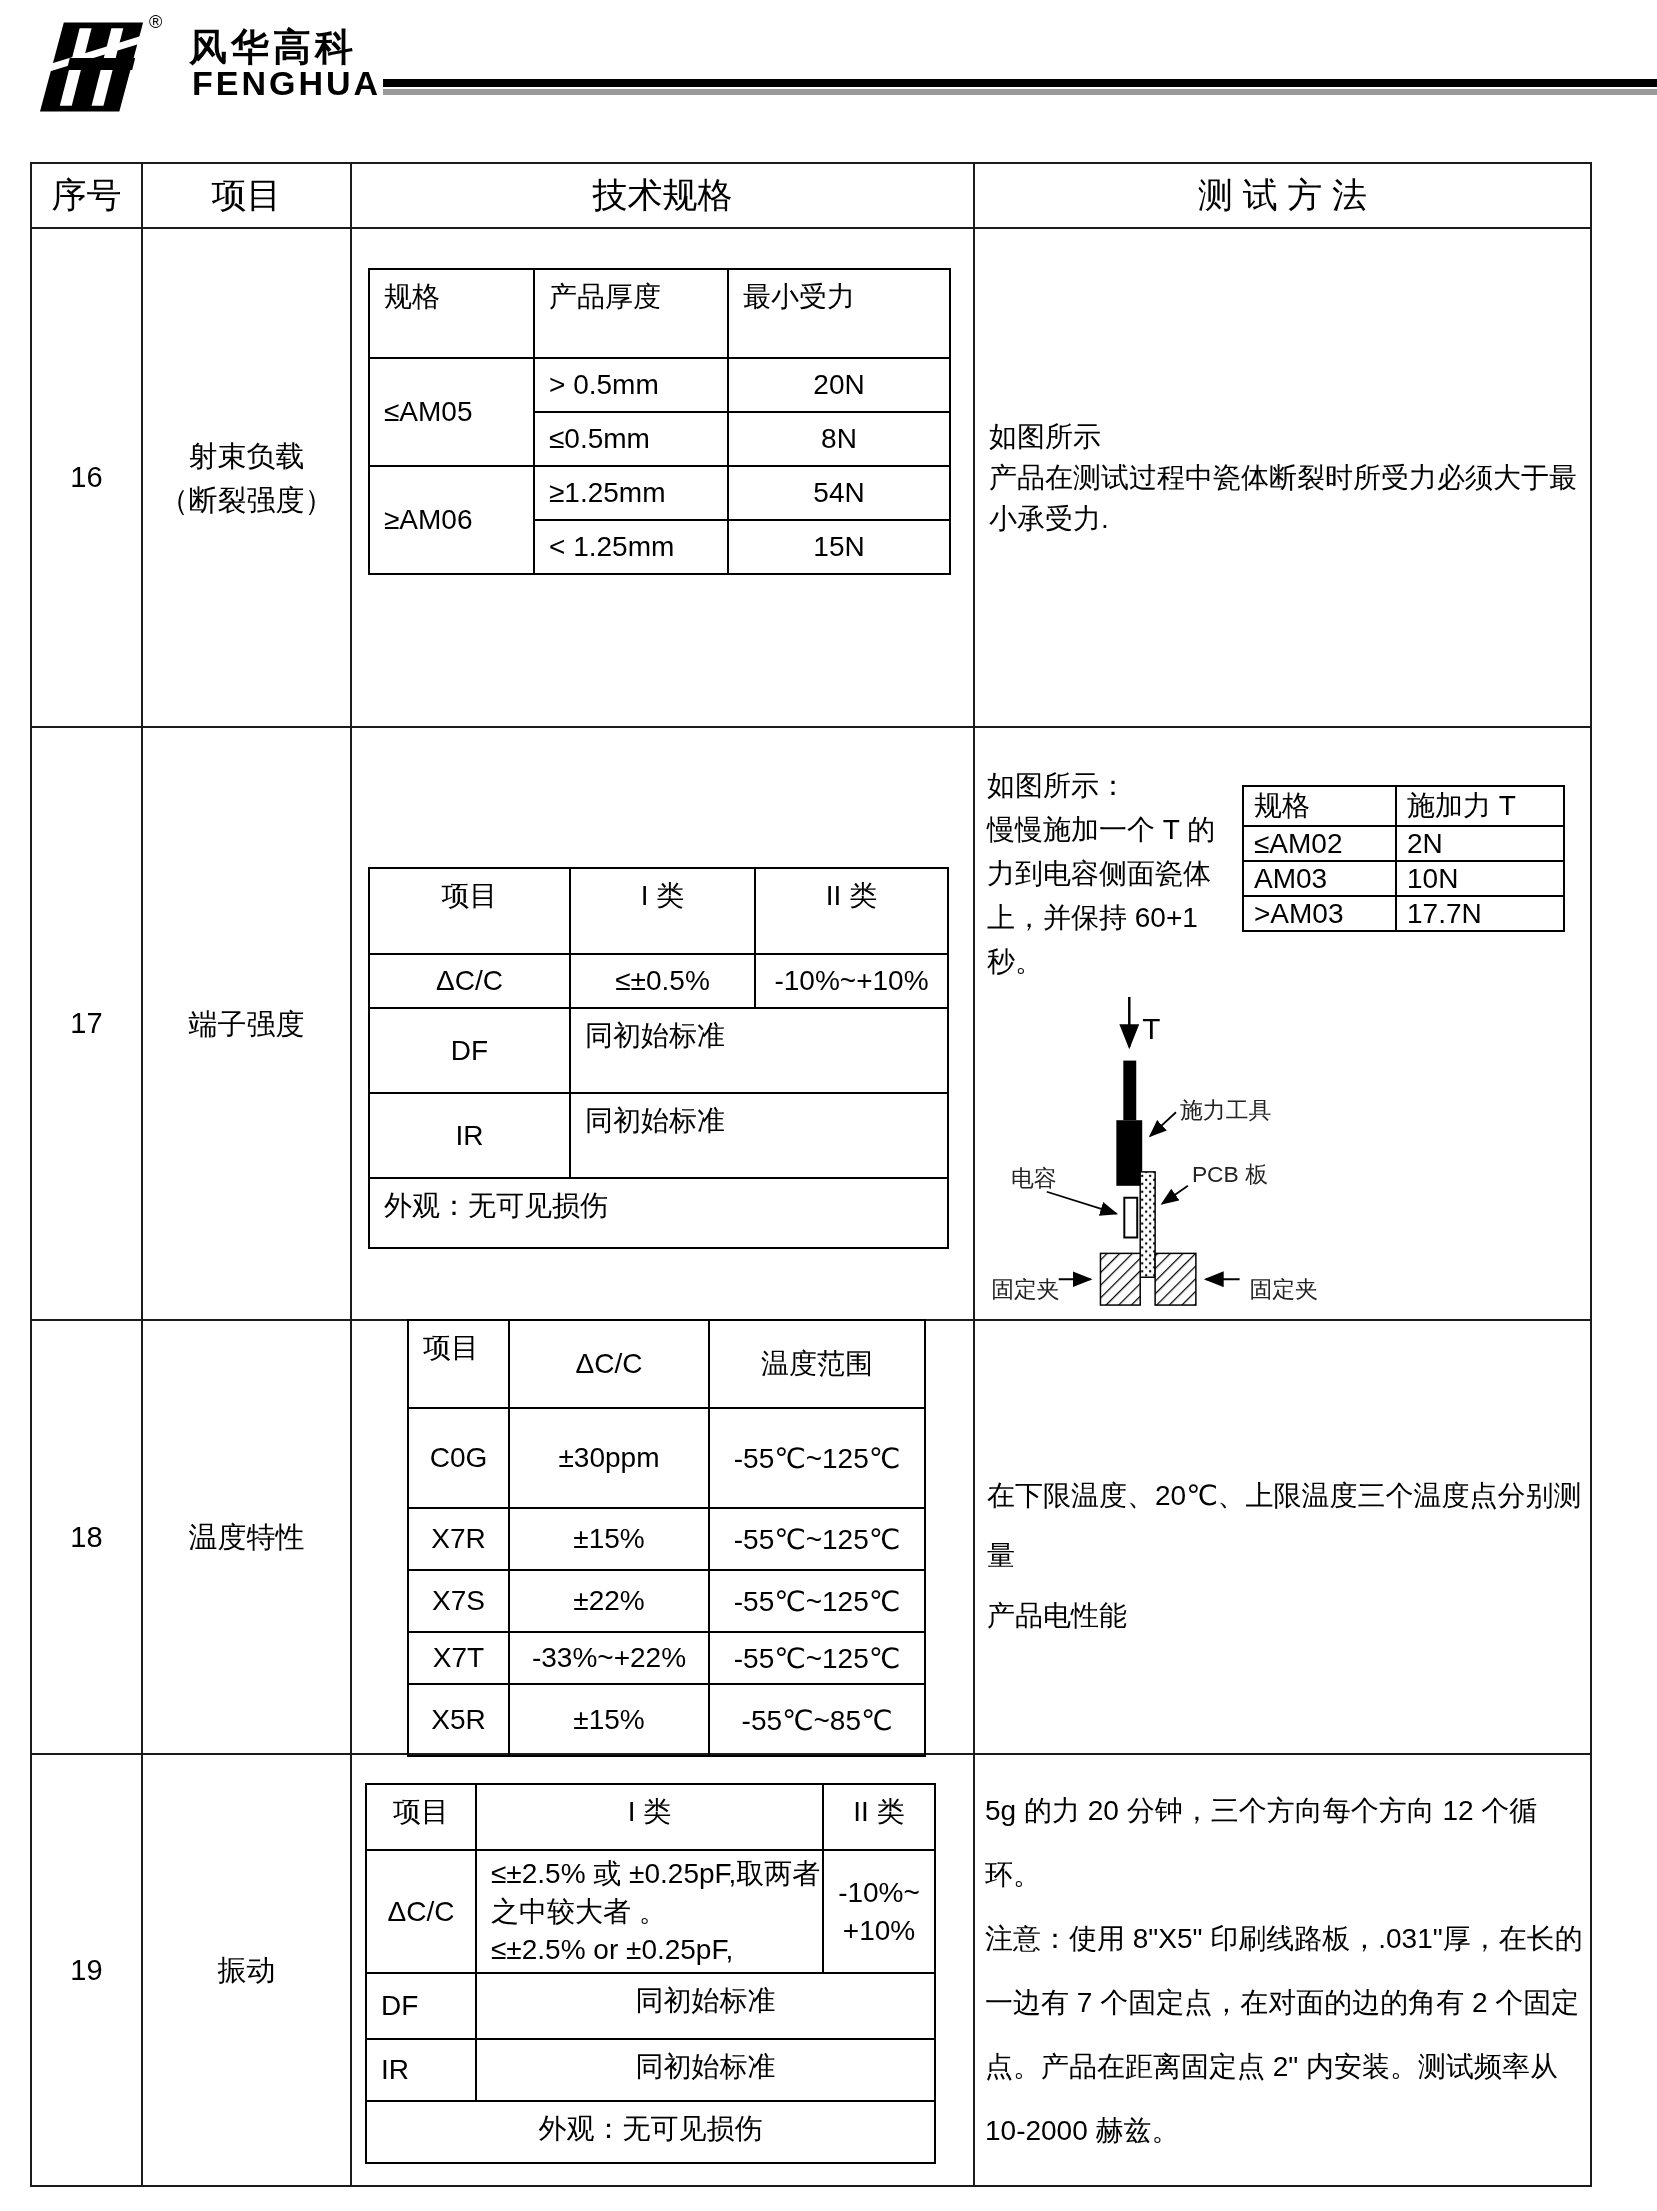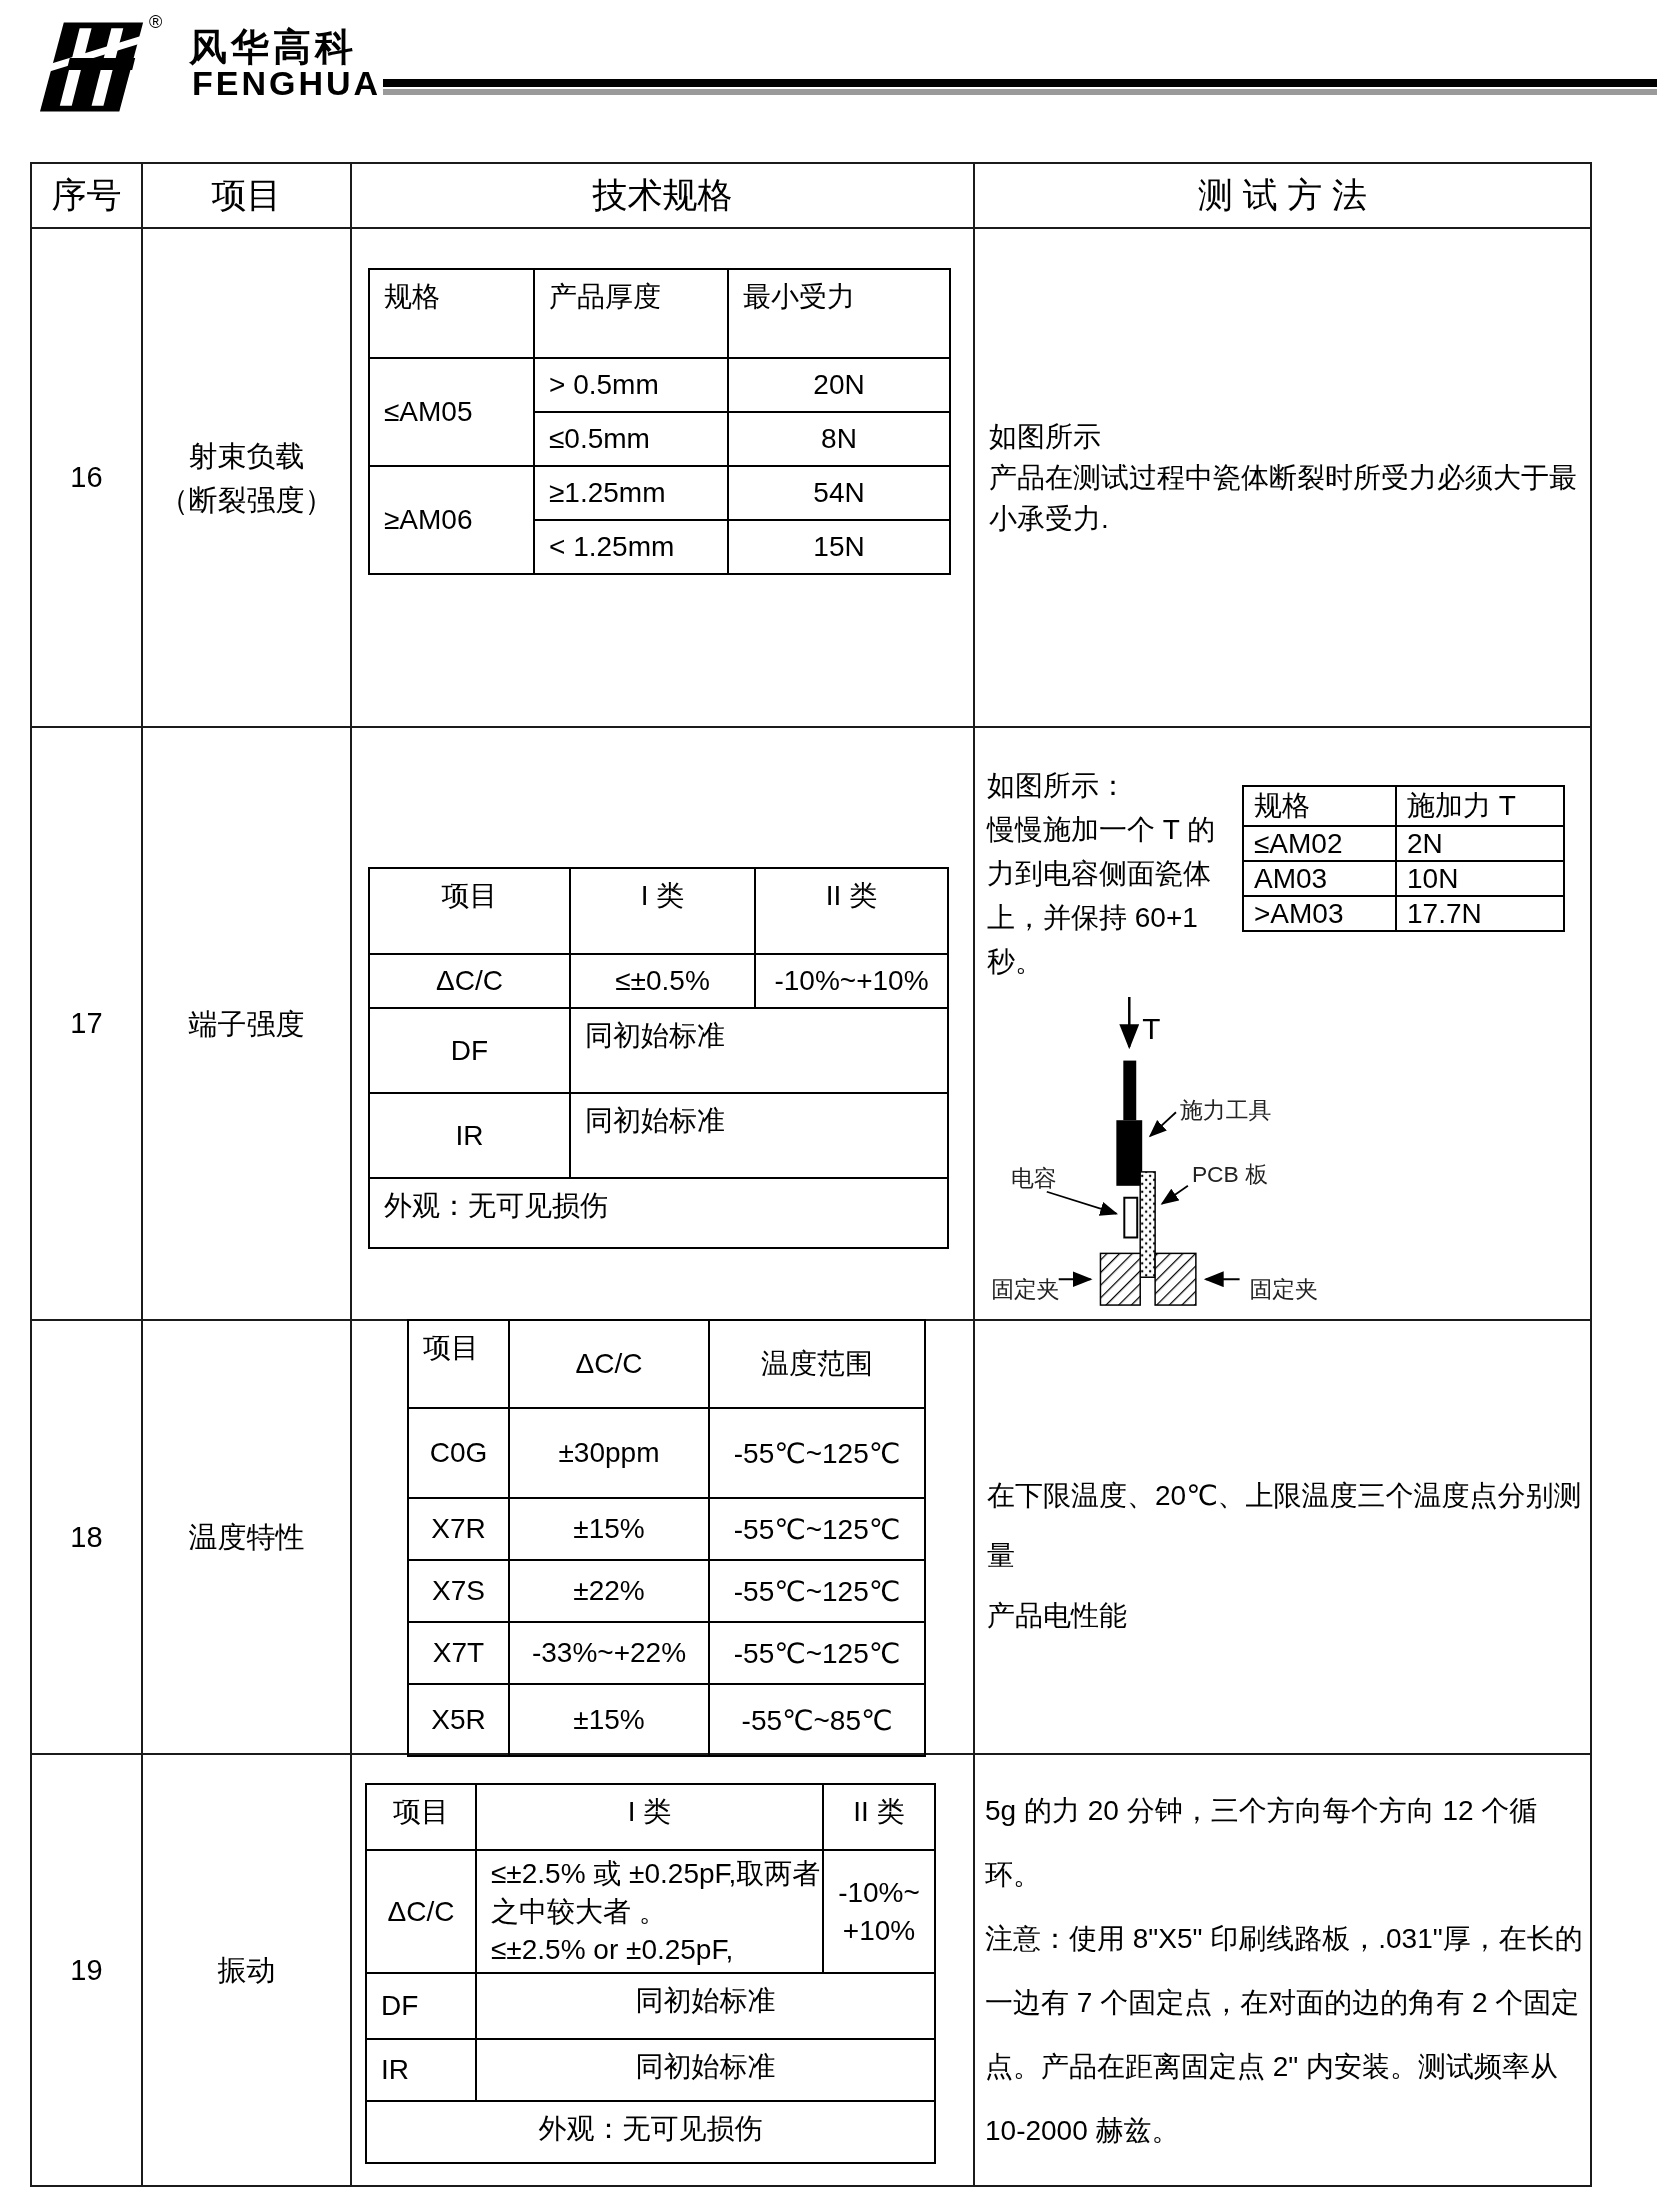--- a/index.html
+++ b/index.html
@@ -246,36 +246,36 @@
                 <col style="width:101px">
                 <col style="width:200px">
                 <col style="width:216px">
               </colgroup>
             <tbody>
                 <tr style="height:88px">
               <td class="pad-l top-al">项目</td>
               <td class="ctr">ΔC/C</td>
               <td class="ctr">温度范围</td>
             </tr>
-            <tr style="height:90px">
+            <tr style="height:100px">
               <td class="ctr">C0G</td>
               <td class="ctr">±30ppm</td>
               <td class="ctr">-55℃~125℃</td>
             </tr>
             <tr style="height:62px">
               <td class="ctr">X7R</td>
               <td class="ctr">±15%</td>
               <td class="ctr">-55℃~125℃</td>
             </tr>
             <tr style="height:62px">
               <td class="ctr">X7S</td>
               <td class="ctr">±22%</td>
               <td class="ctr">-55℃~125℃</td>
             </tr>
-            <tr style="height:62px">
+            <tr style="height:52px">
               <td class="ctr">X7T</td>
               <td class="ctr">-33%~+22%</td>
               <td class="ctr">-55℃~125℃</td>
             </tr>
             <tr style="height:72px">
               <td class="ctr">X5R</td>
               <td class="ctr">±15%</td>
               <td class="ctr">-55℃~85℃</td>
             </tr>
           </tbody>

